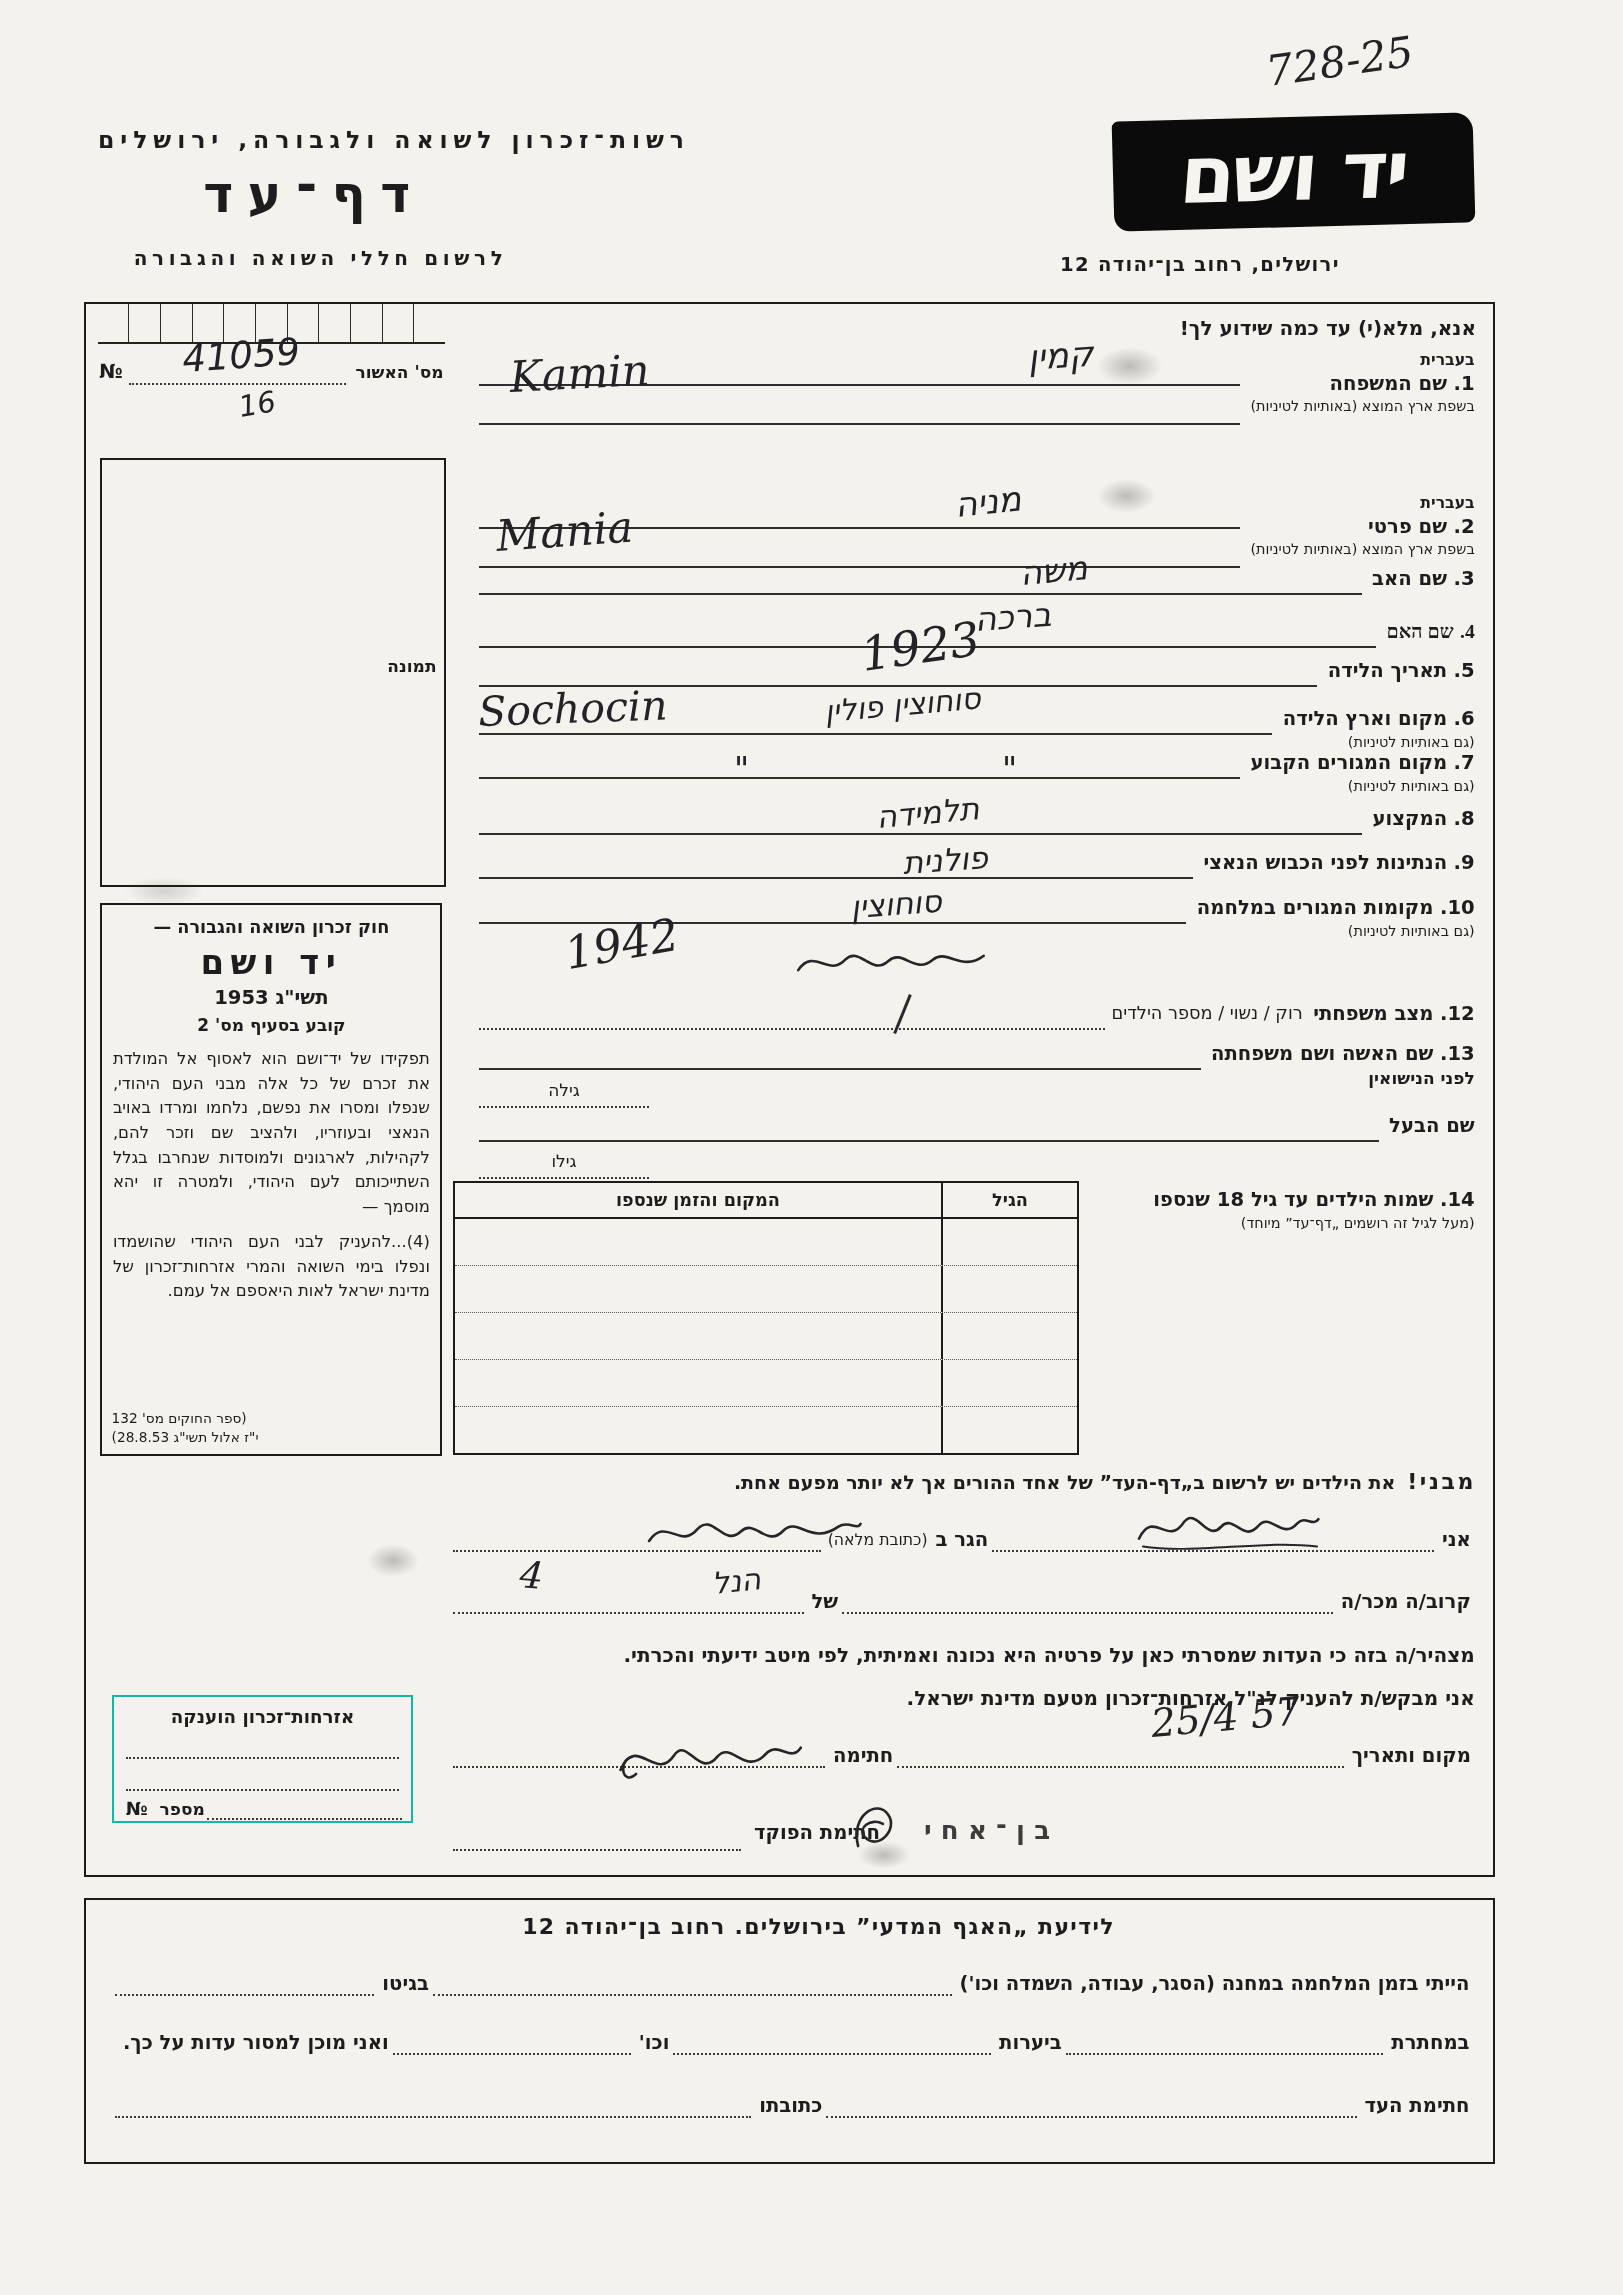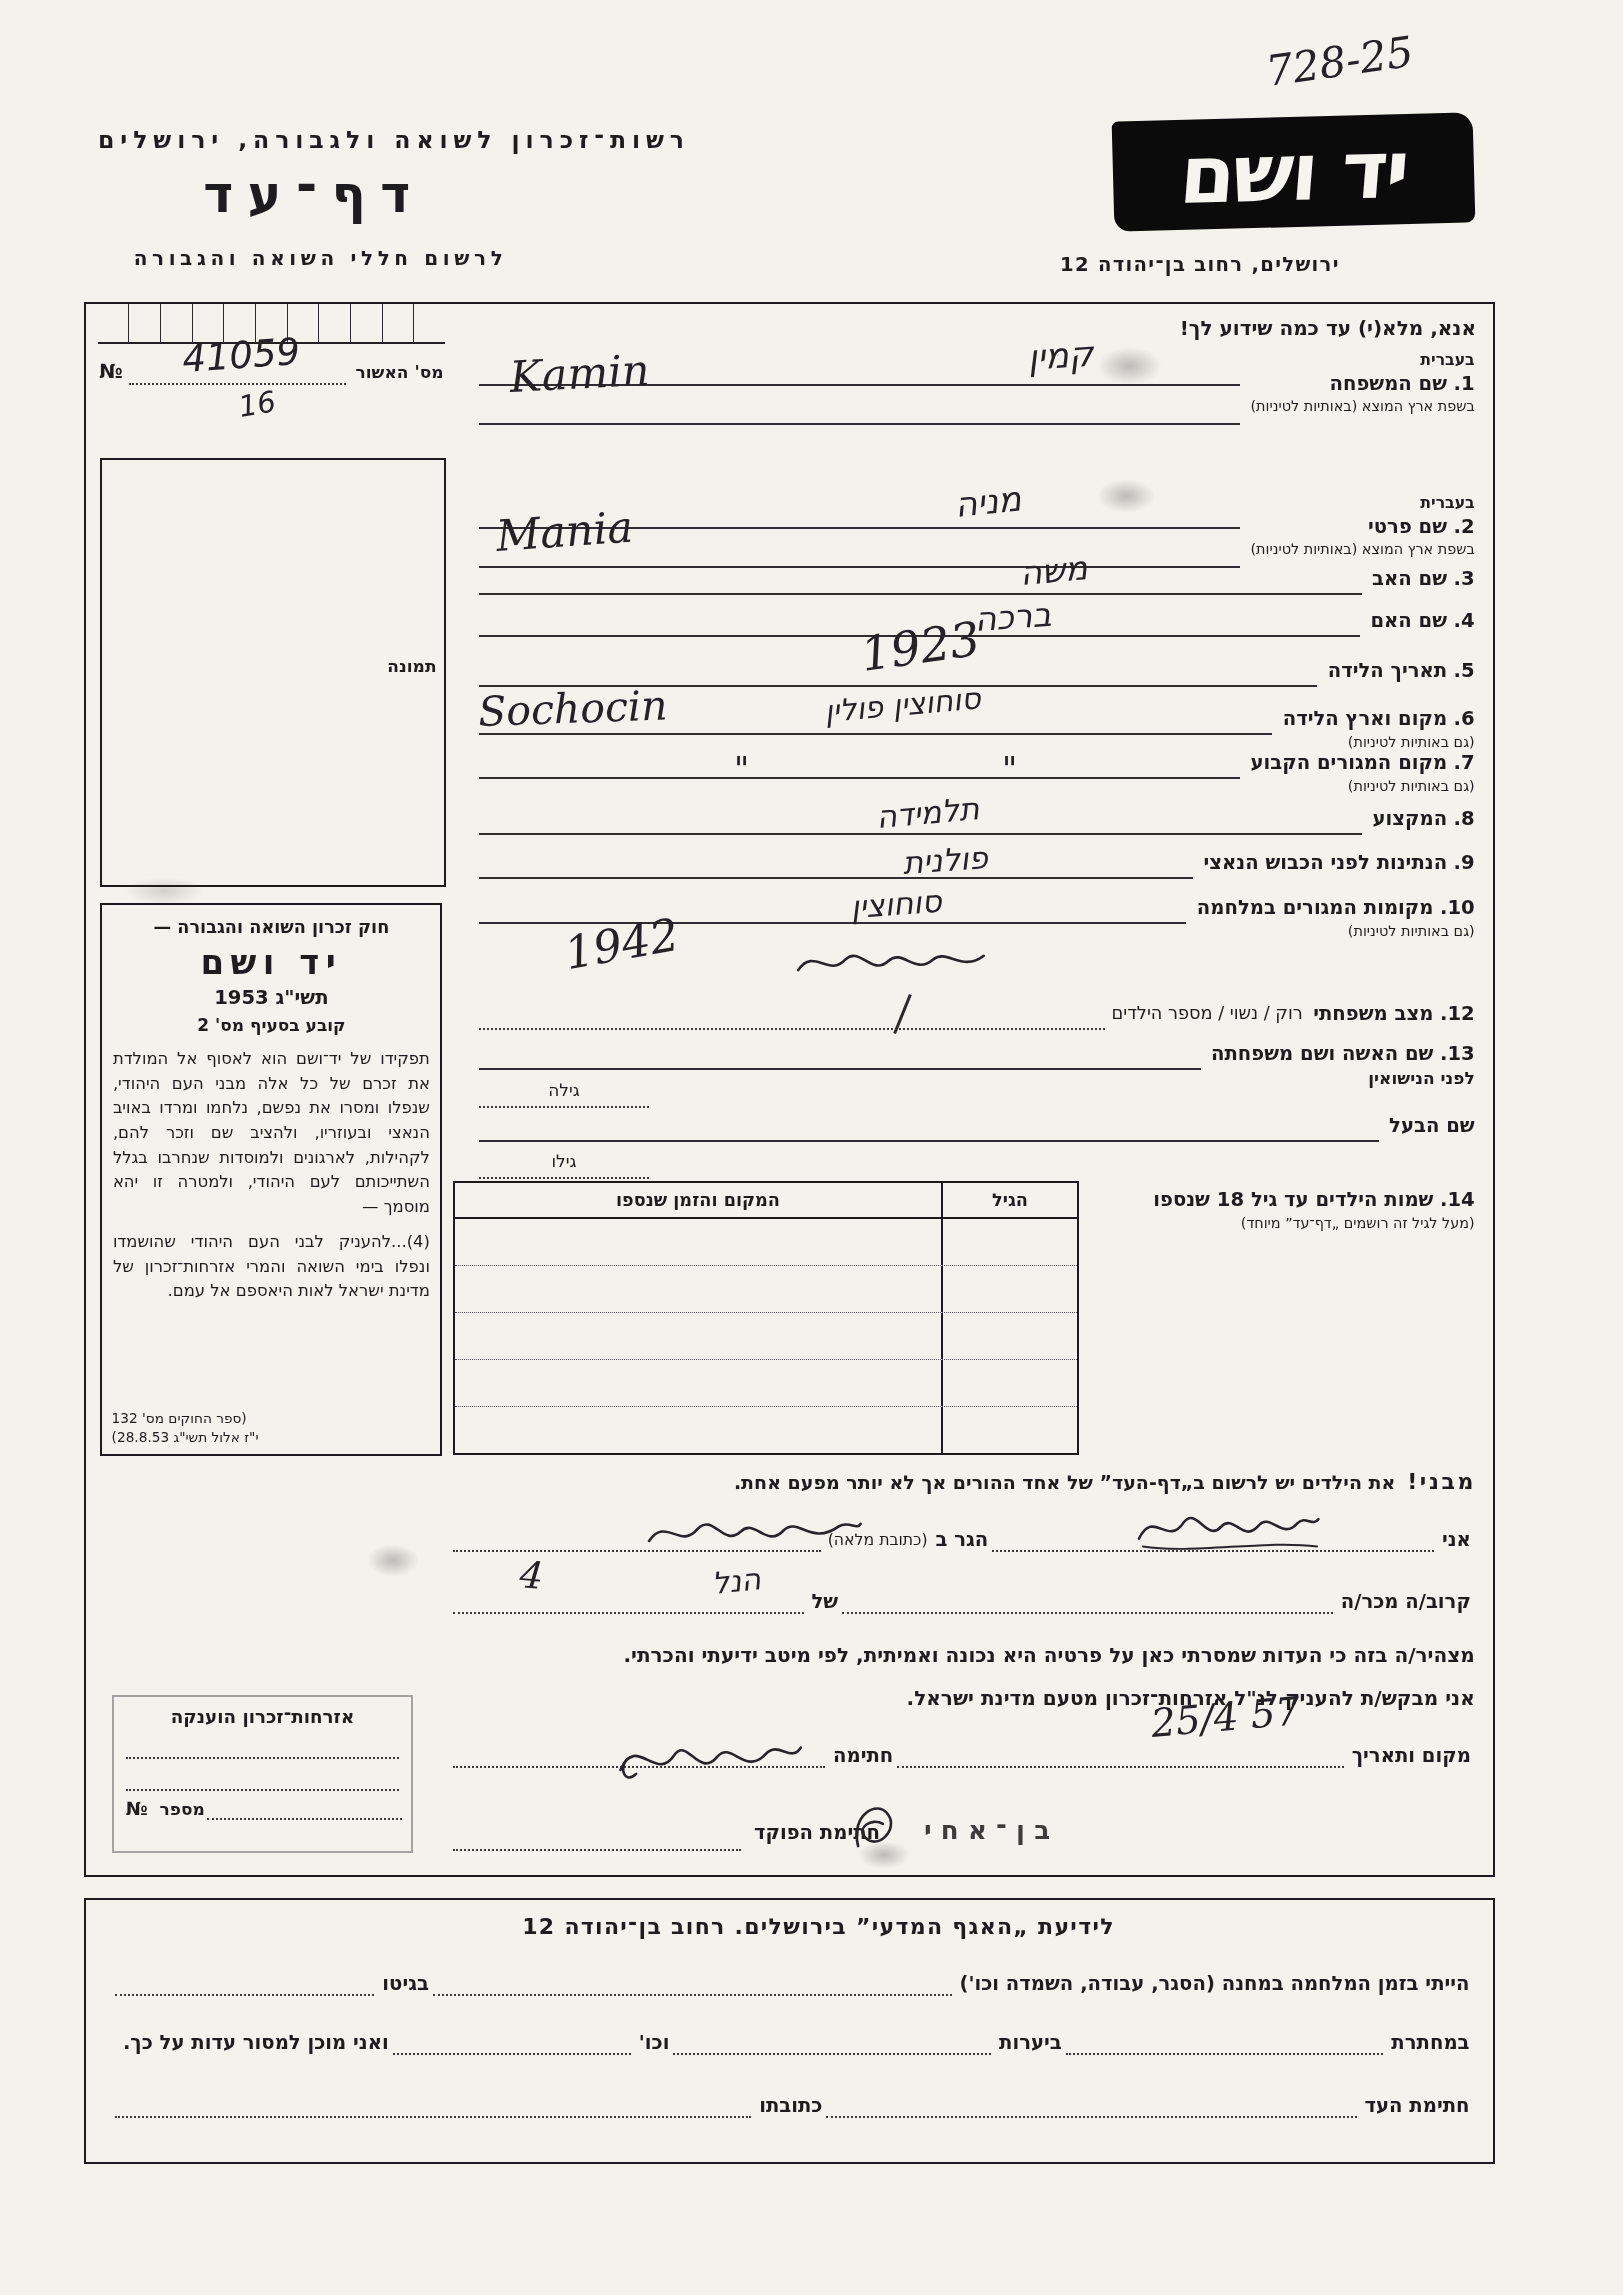--- a/index.html
+++ b/index.html
@@ -71,21 +71,21 @@
   .cage{width:134px;border-left:2px solid #1b1b1d;display:flex;align-items:center;justify-content:center;}
   
   .noterow{position:absolute;right:17px;left:26px;top:1165px;display:flex;direction:rtl;
            align-items:baseline;gap:11.8px;}
   .notelabel{font-size:22px;font-weight:bold;letter-spacing:2.6px;}
   .notetext{font-size:19px;font-weight:bold;}
   .drow{position:absolute;right:18.3px;left:367px;display:flex;direction:rtl;align-items:flex-end;}
   .dlabel{font-weight:bold;font-size:19.6px;white-space:nowrap;padding:0 3.9px 1.3px 7.9px;}
   .dsmall{font-size:15.7px;white-space:nowrap;padding:0 0 2.6px 6.5px;}
   .dtext{position:absolute;right:18.3px;direction:rtl;text-align:right;font-size:20px;font-weight:600;}
-  .grantbox{position:absolute;left:26px;top:1391px;width:301px;height:158px;border:2px solid #a3a3a3;
+  .grantbox{position:absolute;left:26px;top:1391px;width:301px;height:128px;border:2px solid #14b8a6;
             direction:rtl;padding:9.2px 9.2px 6.5px;box-sizing:border-box;}
   .granttitle{text-align:center;font-size:18.3px;font-weight:bold;}
   .gline{height:30px;border-bottom:2px dotted #38383b;margin:0 2.6px;}
   .grow{display:flex;direction:rtl;align-items:flex-end;margin-top:1.3px;}
   .grow .glabel{font-size:17px;font-weight:bold;padding:0 2.6px 1.3px 6.5px;}
   .grow .gno{font-size:18.3px;font-weight:bold;padding:0 5.2px 1.3px 2.6px;}
   .stamp{position:absolute;font-size:26px;font-weight:bold;letter-spacing:9.2px;opacity:.85;}
   
   .btitle{position:absolute;top:14.4px;left:0;width:100%;text-align:center;font-size:22px;
           font-weight:bold;letter-spacing:1.3px;direction:rtl;padding-left:29px;}
@@ -171,21 +171,21 @@
       <div class="flines">
           <div class="l1"></div>
           <div class="l2"></div>
         </div>
     </div>
 
     <div class="frow" style="top:261px;">
       <div class="flabel mainlab"><span class="fnum">3.</span><span>שם האב</span></div>
       <div class="fline"></div>
     </div>
-    <div class="frow" style="top:303px;">
+    <div class="frow" style="top:314px;font-family:Liberation Serif, serif;">
       <div class="flabel mainlab"><span class="fnum">4.</span><span>שם האם</span></div>
       <div class="fline"></div>
     </div>
     <div class="frow" style="top:353px;">
       <div class="flabel mainlab"><span class="fnum">5.</span><span>תאריך הלידה</span></div>
       <div class="fline"></div>
     </div>
     <div class="frow" style="top:401px;">
       <div class="flabel">
         <div class="mainlab"><span class="fnum">6.</span><span>מקום וארץ הלידה</span></div>

